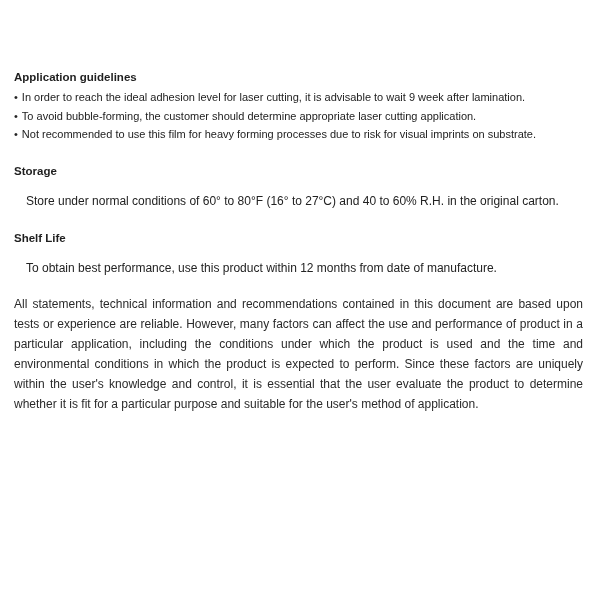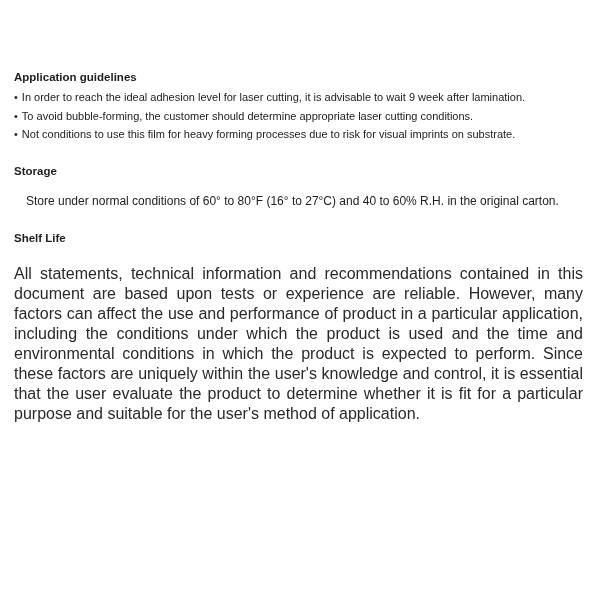--- a/index.html
+++ b/index.html
@@ -54,50 +54,51 @@
   }
   .section-body {
     font-size: 12px;
     line-height: 18px;
     margin: 12px;
     white-space: nowrap;
     color: #222222;
   }
   .disclaimer {
     margin: 17px 0 0 0;
-    font-size: 16px;
+    font-size: 12px;
     line-height: 20px;
     text-align: justify;
     color: #2a2a2a;
   }
 </style>
 </head>
 <body>
 
 <div class="page">
 
   <section class="section-application-guidelines">
     <h2 class="section-heading">Application guidelines</h2>
     <ul class="guidelines-list">
       <li class="guideline-item">
         <span class="bullet">•</span><span>In order to reach the ideal adhesion level for laser cutting, it is advisable to wait 9 week after lamination.</span>
       </li>
       <li class="guideline-item">
-        <span class="bullet">•</span><span>To avoid bubble-forming, the customer should determine appropriate laser cutting conditions.</span>
+        <span class="bullet">•</span><span>To avoid bubble-forming, the customer should determine appropriate laser cutting application.</span>
       </li>
       <li class="guideline-item">
-        <span class="bullet">•</span><span>Not conditions to use this film for heavy forming processes due to risk for visual imprints on substrate.</span>
+        <span class="bullet">•</span><span>Not recommended to use this film for heavy forming processes due to risk for visual imprints on substrate.</span>
       </li>
     </ul>
   </section>
 
   <section class="section-storage">
     <h2 class="section-heading">Storage</h2>
     <p class="section-body">Store under normal conditions of 60° to 80°F (16° to 27°C) and 40 to 60% R.H. in the original carton.</p>
   </section>
 
   <section class="section-shelf-life">
     <h2 class="section-heading">Shelf Life</h2>
+    <p class="section-body">To obtain best performance, use this product within 12 months from date of manufacture.</p>
   </section>
 
   <p class="disclaimer">All statements, technical information and recommendations contained in this document are based upon tests or experience are reliable. However, many factors can affect the use and performance of product in a particular application, including the conditions under which the product is used and the time and environmental conditions in which the product is expected to perform. Since these factors are uniquely within the user's knowledge and control, it is essential that the user evaluate the product to determine whether it is fit for a particular purpose and suitable for the user's method of application.</p>
 
 </div>
 
 </body></html>

